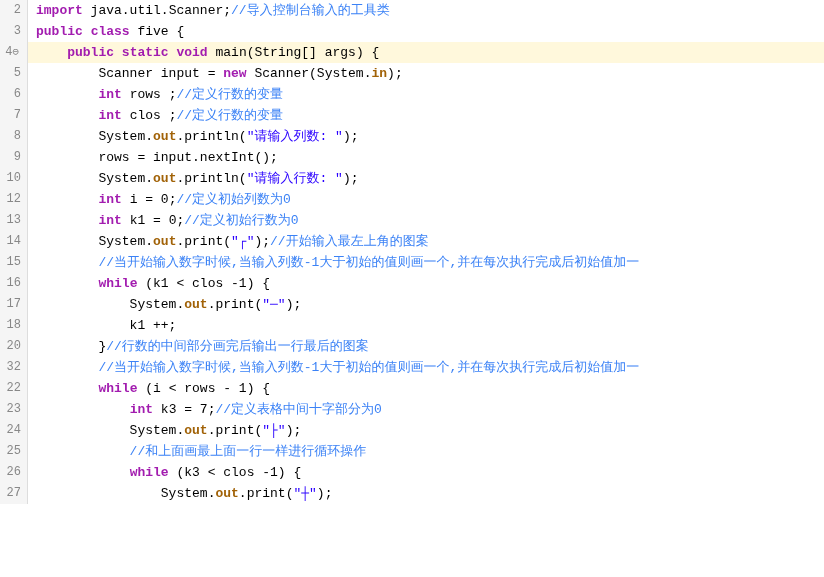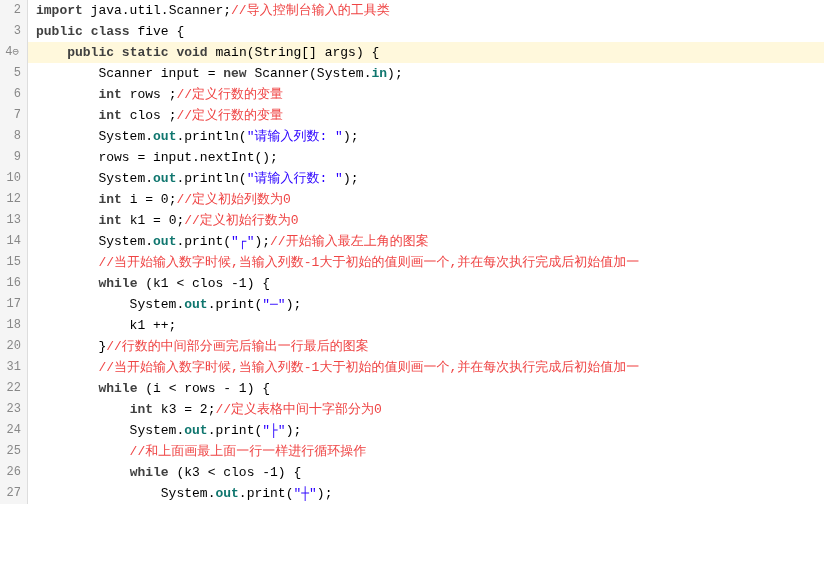--- a/index.html
+++ b/index.html
@@ -37,24 +37,24 @@
       border-right: 1px solid #dddddd;
       font-size: 12px;
     }
     .line-content {
       padding-left: 8px;
       white-space: pre;
       flex: 1;
       color: #000000;
     }
     
-    .kw { color: #404040; font-weight: bold; }
+    .kw { color: #a21caf; font-weight: bold; }
     .str { color: #2A00FF; }
-    .comment { color: #ef4444; }
-    .sys-out { color: #0f766e; font-weight: bold; }
+    .comment { color: #3b82f6; }
+    .sys-out { color: #a16207; font-weight: bold; }
     .fold-marker {
       color: #888;
       font-size: 11px;
       margin-right: 2px;
     }
     .line-4 { background: #fff8dc; }
   </style>
 </head>
 <body>
 
@@ -122,30 +122,30 @@
     </div>
     <div class="code-line">
       <div class="line-number">18</div>
       <div class="line-content"><span>            k1 ++;</span></div>
     </div>
     <div class="code-line">
       <div class="line-number">20</div>
       <div class="line-content"><span>        }</span><span class="comment">//行数的中间部分画完后输出一行最后的图案</span></div>
     </div>
     <div class="code-line">
-      <div class="line-number">31</div>
+      <div class="line-number">32</div>
       <div class="line-content"><span class="comment">        //当开始输入数字时候,当输入列数-1大于初始的值则画一个,并在每次执行完成后初始值加一</span></div>
     </div>
     <div class="code-line">
       <div class="line-number">22</div>
       <div class="line-content"><span>        </span><span class="kw">while</span><span> (i &lt; rows - 1) {</span></div>
     </div>
     <div class="code-line">
       <div class="line-number">23</div>
-      <div class="line-content"><span>            </span><span class="kw">int</span><span> k3 = 2;</span><span class="comment">//定义表格中间十字部分为0</span></div>
+      <div class="line-content"><span>            </span><span class="kw">int</span><span> k3 = 7;</span><span class="comment">//定义表格中间十字部分为0</span></div>
     </div>
     <div class="code-line">
       <div class="line-number">24</div>
       <div class="line-content"><span>            System.</span><span class="sys-out">out</span><span>.print(</span><span class="str">"├"</span><span>);</span></div>
     </div>
     <div class="code-line">
       <div class="line-number">25</div>
       <div class="line-content"><span class="comment">            //和上面画最上面一行一样进行循环操作</span></div>
     </div>
     <div class="code-line">

